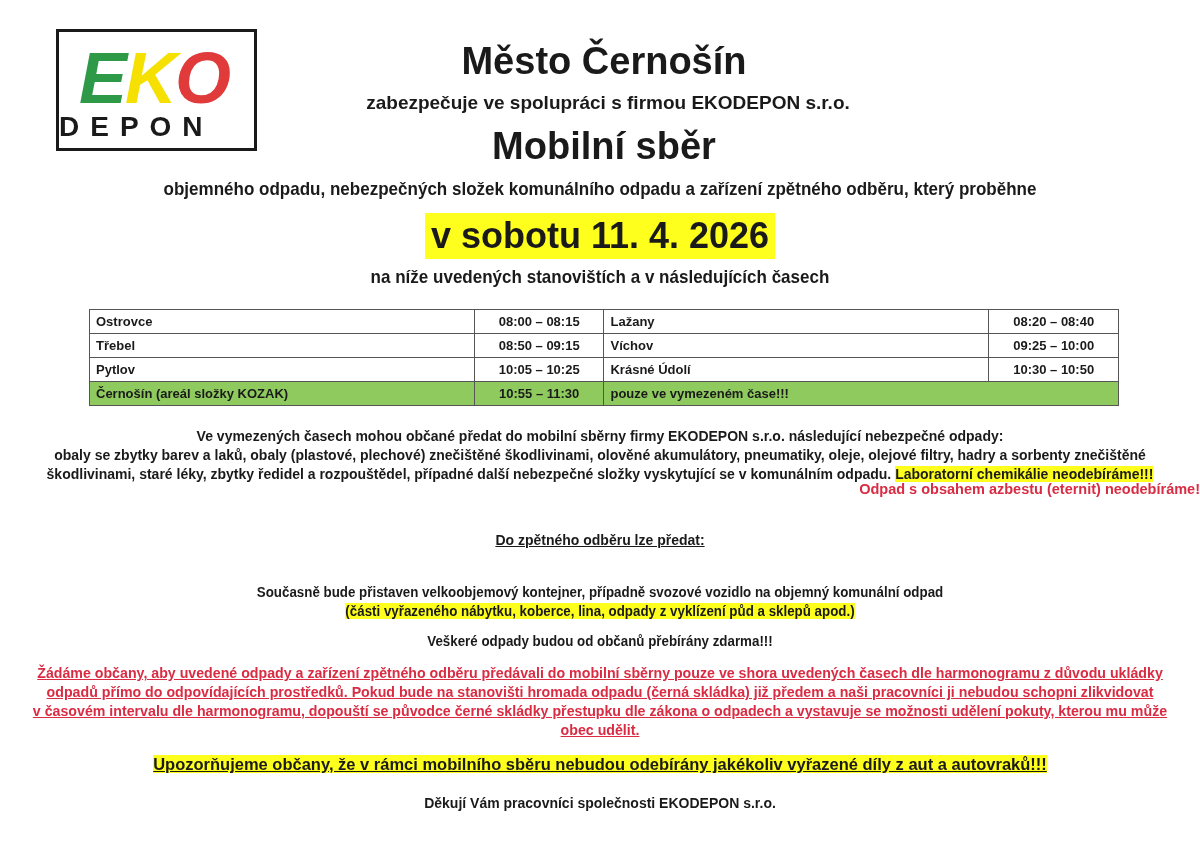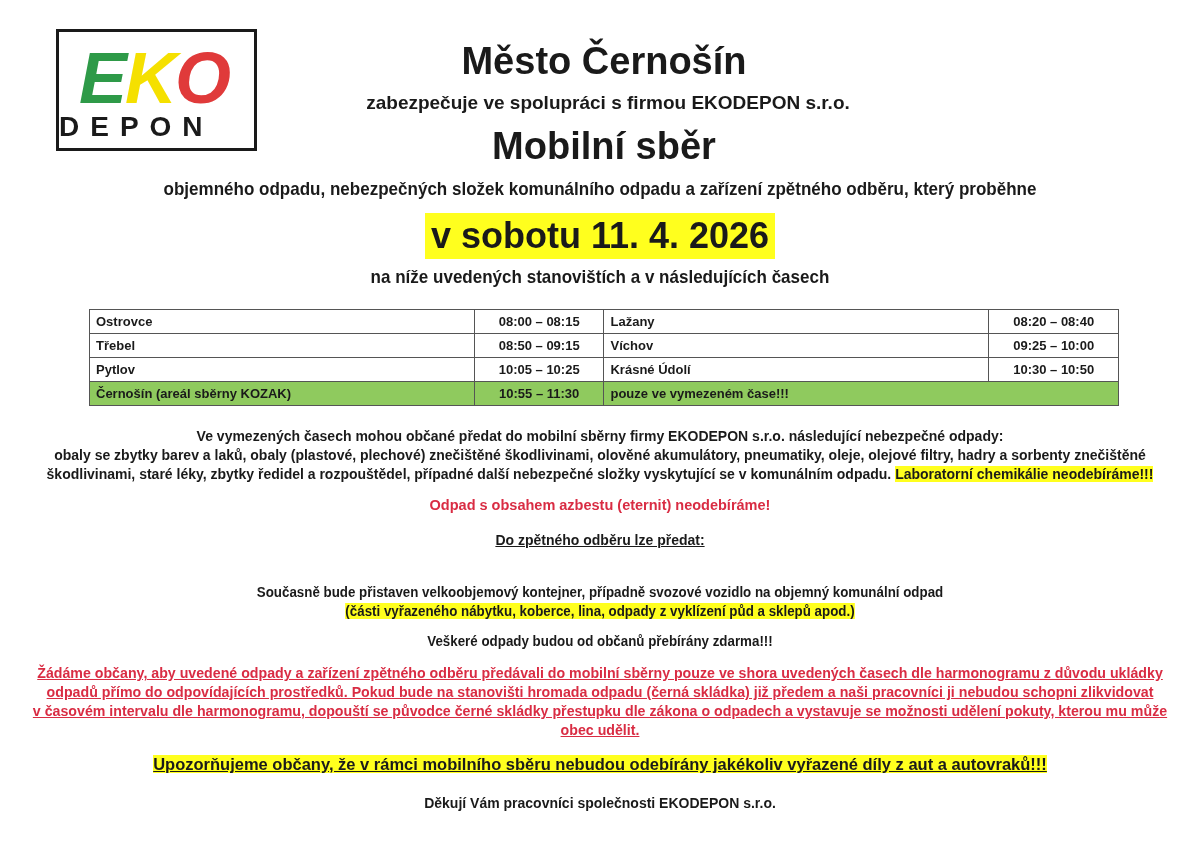--- a/index.html
+++ b/index.html
@@ -40,21 +40,21 @@
   table.sched td { border: 1.5px solid #555; padding: 0 6px; height: 23px; line-height: 23px; }
   table.sched td.time { text-align: center; width: 116px; }
   table.sched td.name { width: 370px; }
   table.sched tr.green td { background: #8fca5e; }
 
   .para { position: absolute; left: 0; width: 1200px; text-align: center; font-size: 14px; font-weight: bold; line-height: 19px; }
   .hl { background: #ffff1e; }
   .red { color: #d92c43; }
   .u { text-decoration: underline; }
   .p1 { top: 427px; }
-  .p2 { top: 496px; font-size: 14.5px; }
+  .p2 { top: 480px; font-size: 14.5px; text-align: right; }
   .p3 { top: 531px; text-decoration: underline; }
   .p4 { top: 583px; transform: scaleX(0.92); font-size: 14.5px; }
   .p5 { top: 632px; transform: scaleX(0.92); font-size: 14.5px; }
   .p6 { top: 664px; font-size: 14.2px; }
   .p7 { top: 755px; font-size: 16.5px; }
   .p8 { top: 794px; font-size: 14px; }
 </style>
 </head>
 <body>
 
@@ -88,21 +88,21 @@
     <td class="name">Víchov</td>
     <td class="time">09:25 – 10:00</td>
   </tr>
   <tr>
     <td class="name">Pytlov</td>
     <td class="time">10:05 – 10:25</td>
     <td class="name">Krásné Údolí</td>
     <td class="time">10:30 – 10:50</td>
   </tr>
   <tr class="green">
-    <td class="name">Černošín (areál sběrny KOZAK)</td>
+    <td class="name">Černošín (areál složky KOZAK)</td>
     <td class="time">10:55 – 11:30</td>
     <td colspan="2">pouze ve vymezeném čase!!!</td>
   </tr>
 </tbody>
   </table>
 
 <div class="para p1">
   <div>Ve vymezených časech mohou občané předat do mobilní sběrny firmy EKODEPON s.r.o. následující nebezpečné odpady:</div>
   <div>obaly se zbytky barev a laků, obaly (plastové, plechové) znečištěné škodlivinami, olověné akumulátory, pneumatiky, oleje, olejové filtry, hadry a sorbenty znečištěné</div>
   <div><span>škodlivinami, staré léky, zbytky ředidel a rozpouštědel, případné další nebezpečné složky vyskytující se v komunálním odpadu.</span> <span class="hl">Laboratorní chemikálie neodebíráme!!!</span></div>

